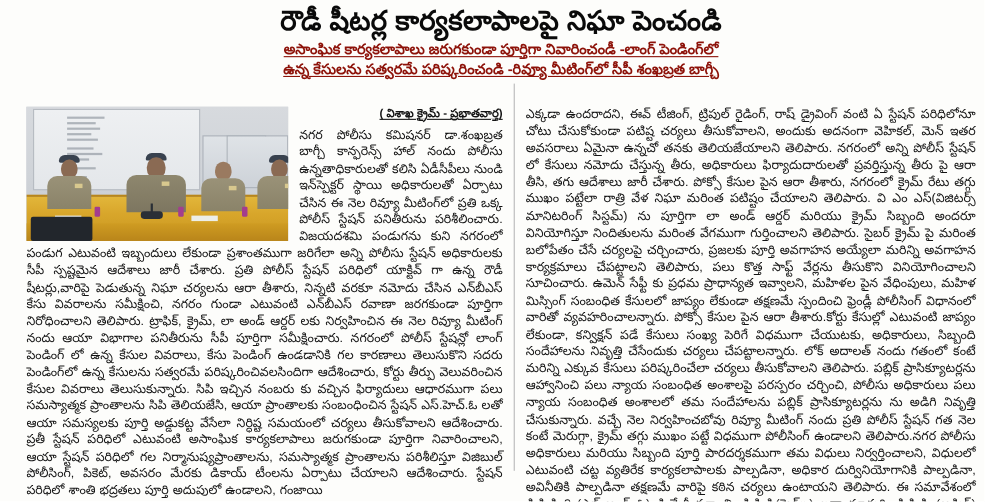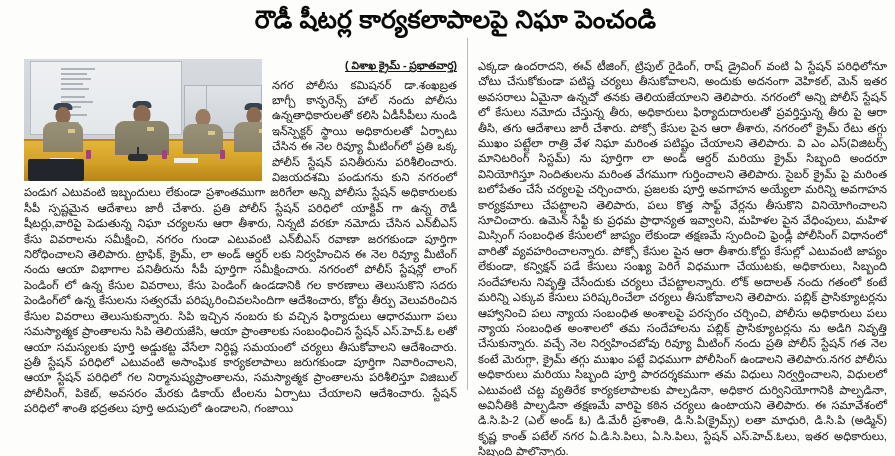--- a/index.html
+++ b/index.html
@@ -229,20 +229,22 @@
 
   .clearfix::after { content: ""; display: block; clear: both; }
 </style>
 </head>
 <body>
 
 <div id="clipping">
 
   <div class="headline-block">
     <div class="main-headline">రౌడీ షీటర్ల కార్యకలాపాలపై నిఘా పెంచండి</div>
+    <div class="sub-headline first">అసాంఘిక కార్యకలాపాలు జరుగకుండా పూర్తిగా నివారించండీ -లాంగ్ పెండింగ్‌లో</div>
+    <div class="sub-headline second">ఉన్న కేసులను సత్వరమే పరిష్కరించండి -రివ్యూ మీటింగ్‌లో సీపీ శంఖబ్రత బాగ్చీ</div>
   </div>
 
   <div class="body-area">
 
     <div class="col col-left clearfix">
 
       <div class="photo">
         <div class="ph-wall"></div>
         <div class="ph-screen">
           <span class="ln t"></span>

